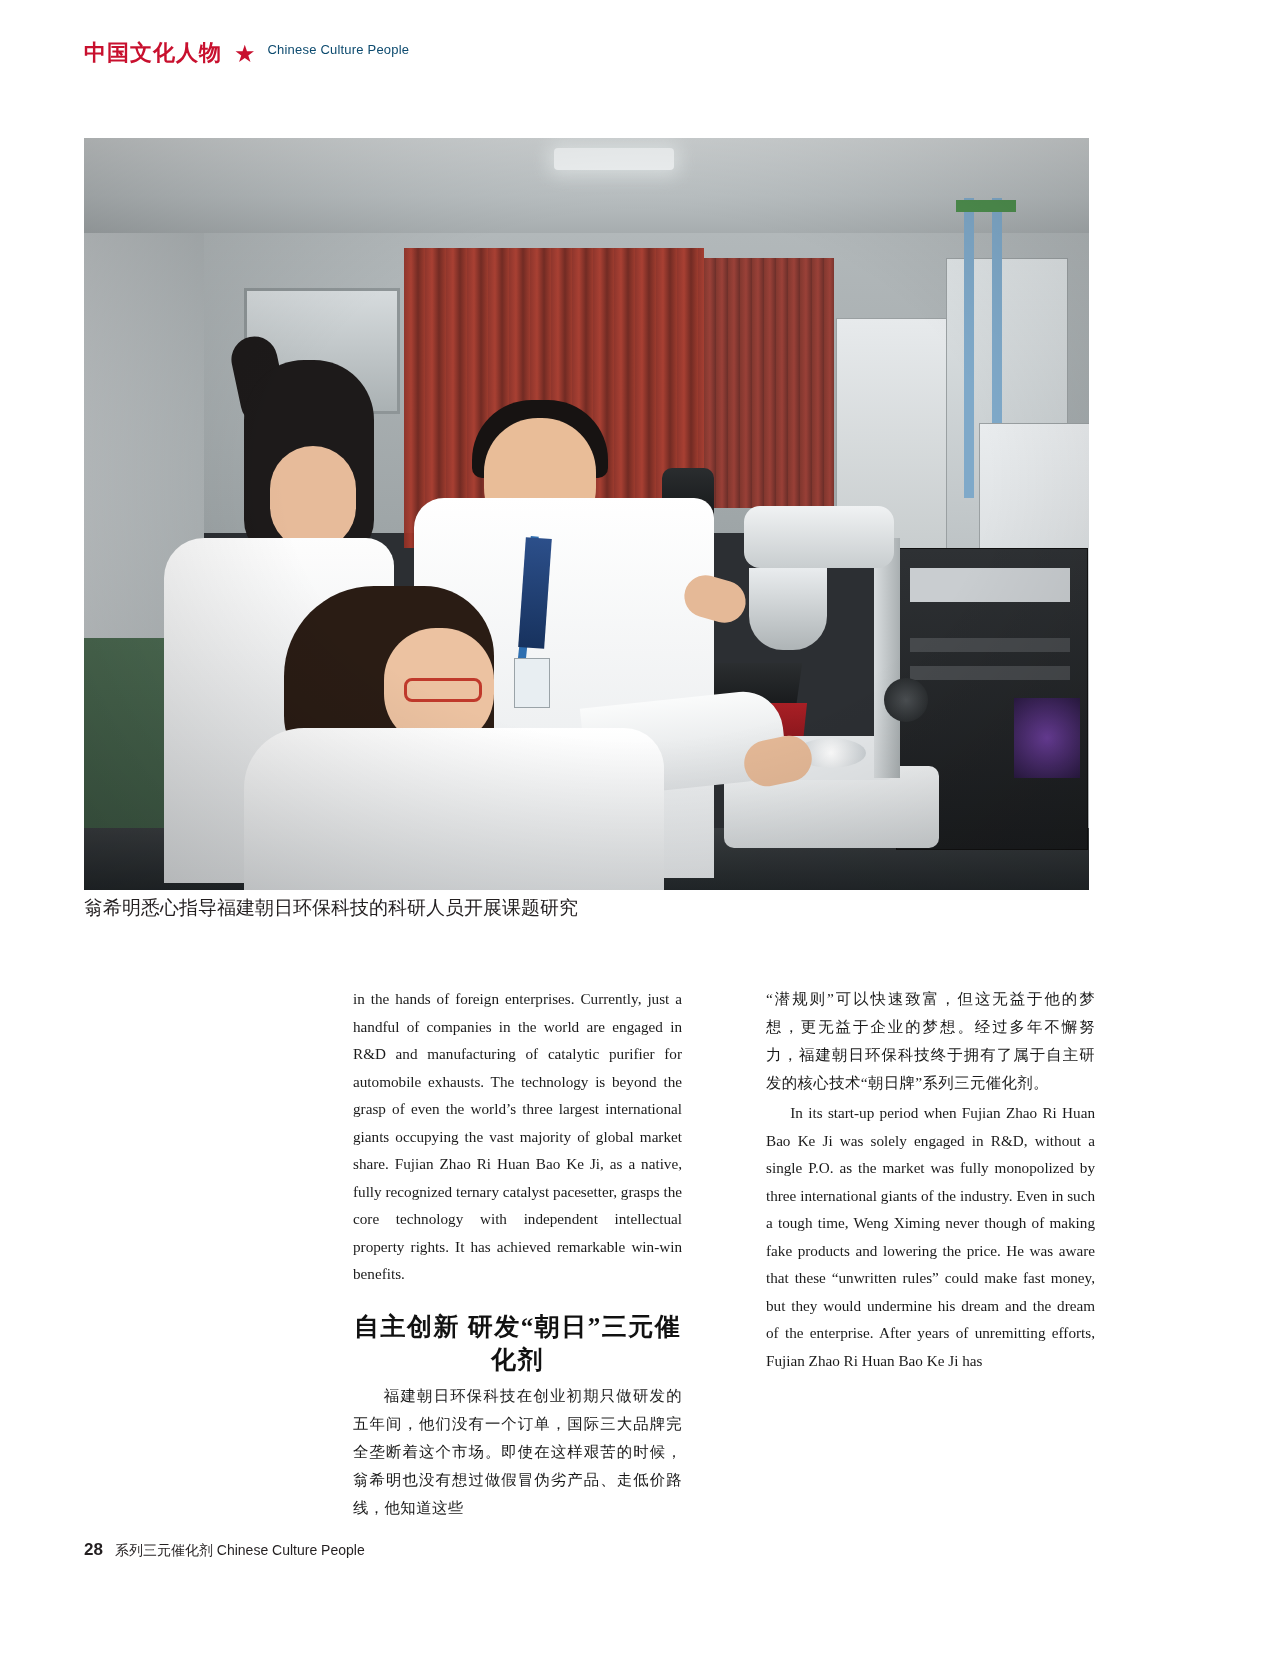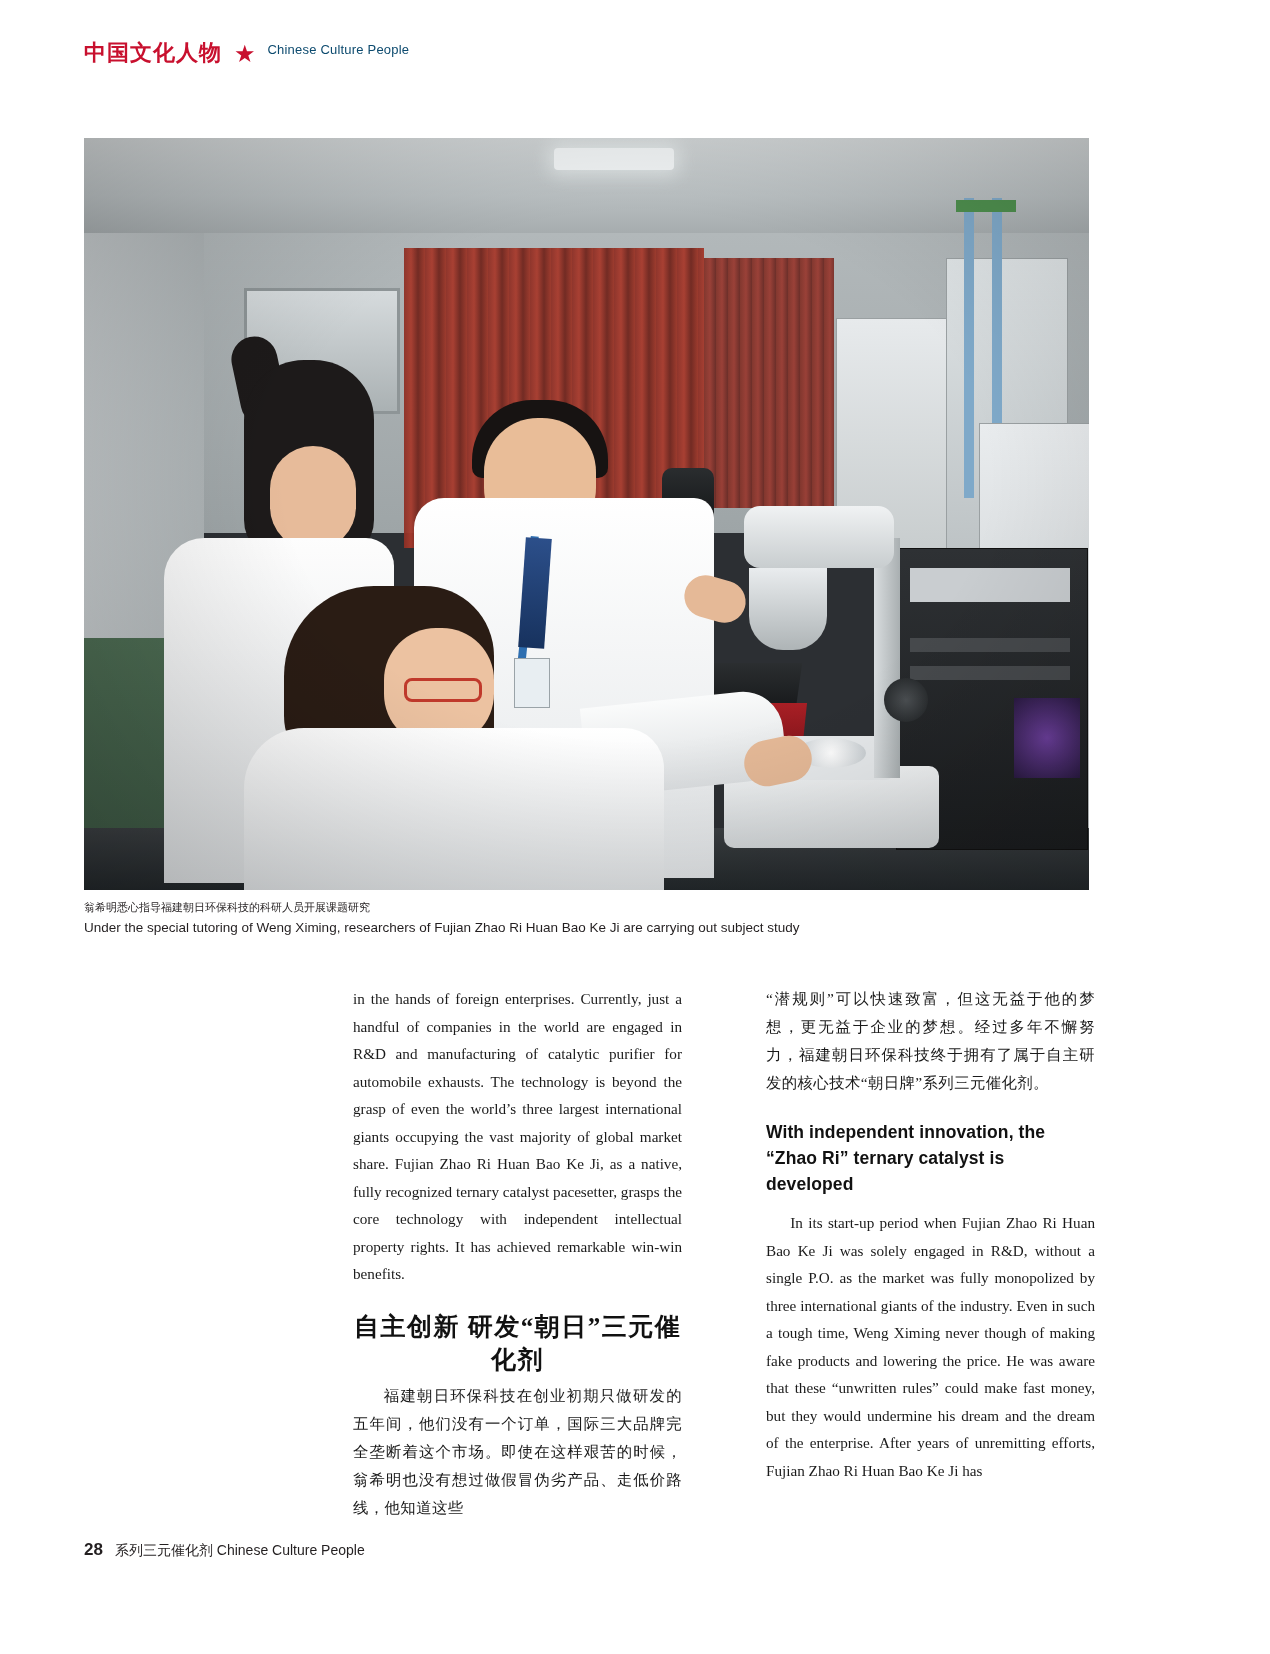--- a/index.html
+++ b/index.html
@@ -258,21 +258,21 @@
   
   .caption {
     position: absolute;
     left: 84px;
     top: 898px;
     width: 1010px;
     font-family: "Liberation Sans", sans-serif;
     color: #231f20;
   }
   .caption-cn {
-    font-size: 11px;
+    font-size: 19px;
     line-height: 19px;
     margin-bottom: 1px;
   }
   .caption-en {
     font-size: 13.5px;
     line-height: 19px;
   }
 
   
   .columns {
@@ -411,34 +411,32 @@
     <div class="ph-p2-glass"></div>
     <div class="ph-p2-coat"></div>
     <div class="ph-hand"></div>
 
     <div class="ph-vignette"></div>
   </div>
 </div>
 
 <div class="caption">
   <div class="caption-cn">翁希明悉心指导福建朝日环保科技的科研人员开展课题研究</div>
-  <div class="caption-en">Under the special tutoring of Weng Ximing, researchers of Fujian Zhao Ri Huan Bao Ke Ji are carrying out subject study</div>
 </div>
 
 <div class="columns">
 
   <div class="col">
     <p class="en-body">in the hands of foreign enterprises. Currently, just a handful of companies in the world are engaged in R&amp;D and manufacturing of catalytic purifier for automobile exhausts. The technology is beyond the grasp of even the world’s three largest international giants occupying the vast majority of global market share. Fujian Zhao Ri Huan Bao Ke Ji, as a native, fully recognized ternary catalyst pacesetter, grasps the core technology with independent intellectual property rights. It has achieved remarkable win-win benefits.</p>
     <h2 class="cn-heading">自主创新 研发“朝日”三元催化剂</h2>
     <p class="cn-body cn-indent">福建朝日环保科技在创业初期只做研发的五年间，他们没有一个订单，国际三大品牌完全垄断着这个市场。即使在这样艰苦的时候，翁希明也没有想过做假冒伪劣产品、走低价路线，他知道这些</p>
   </div>
 
   <div class="col">
     <p class="cn-body">“潜规则”可以快速致富，但这无益于他的梦想，更无益于企业的梦想。经过多年不懈努力，福建朝日环保科技终于拥有了属于自主研发的核心技术“朝日牌”系列三元催化剂。</p>
-    <h2 class="en-heading">With independent innovation, the “Zhao Ri” ternary catalyst is developed</h2>
     <p class="en-body en-indent">In its start-up period when Fujian Zhao Ri Huan Bao Ke Ji was solely engaged in R&amp;D, without a single P.O. as the market was fully monopolized by three international giants of the industry. Even in such a tough time, Weng Ximing never though of making fake products and lowering the price. He was aware that these “unwritten rules” could make fast money, but they would undermine his dream and the dream of the enterprise. After years of unremitting efforts, Fujian Zhao Ri Huan Bao Ke Ji has</p>
   </div>
 
 </div>
 
 <div class="footer">
   <span class="folio">28</span>
   <span class="footer-text">系列三元催化剂 Chinese Culture People</span>
 </div>
 

